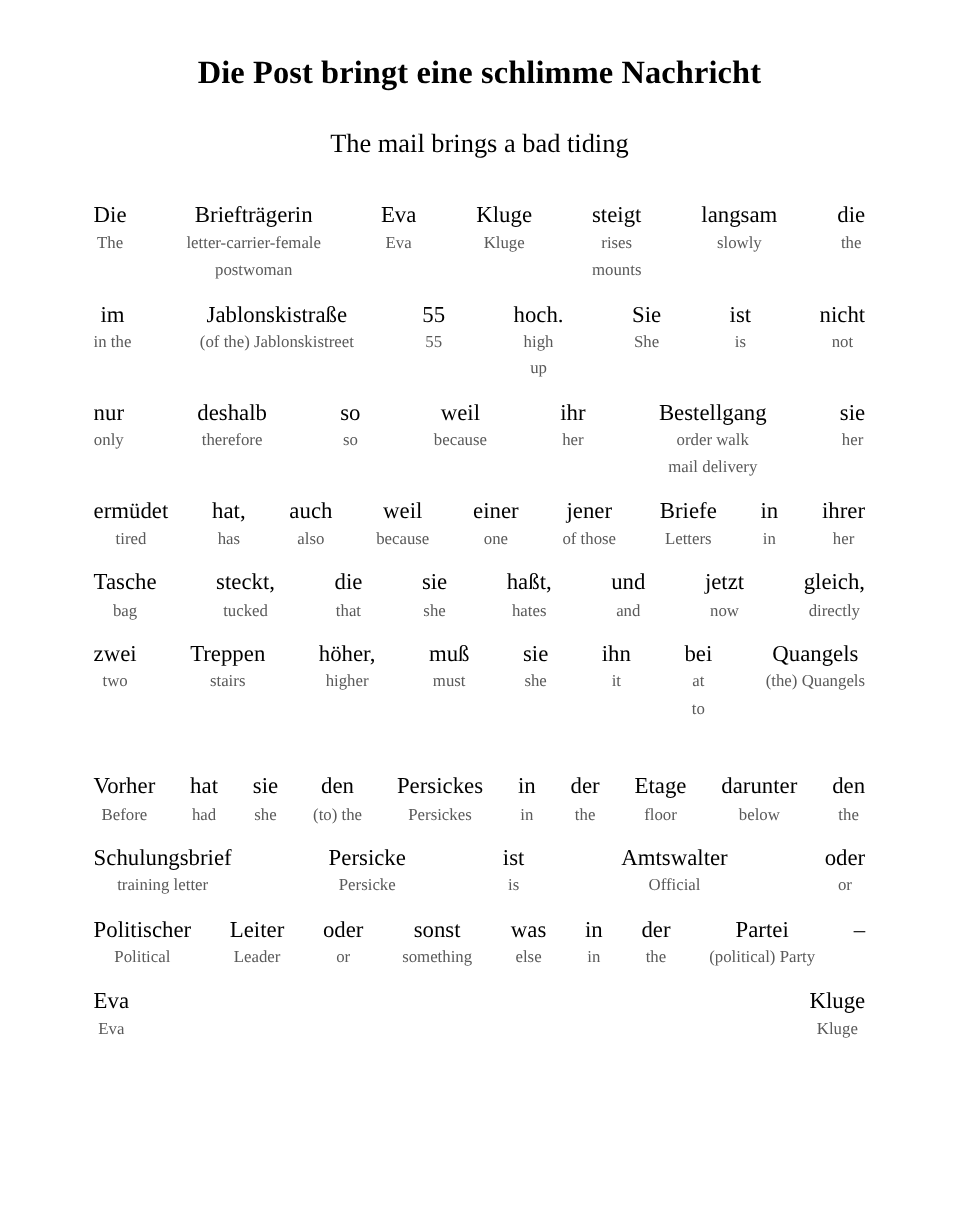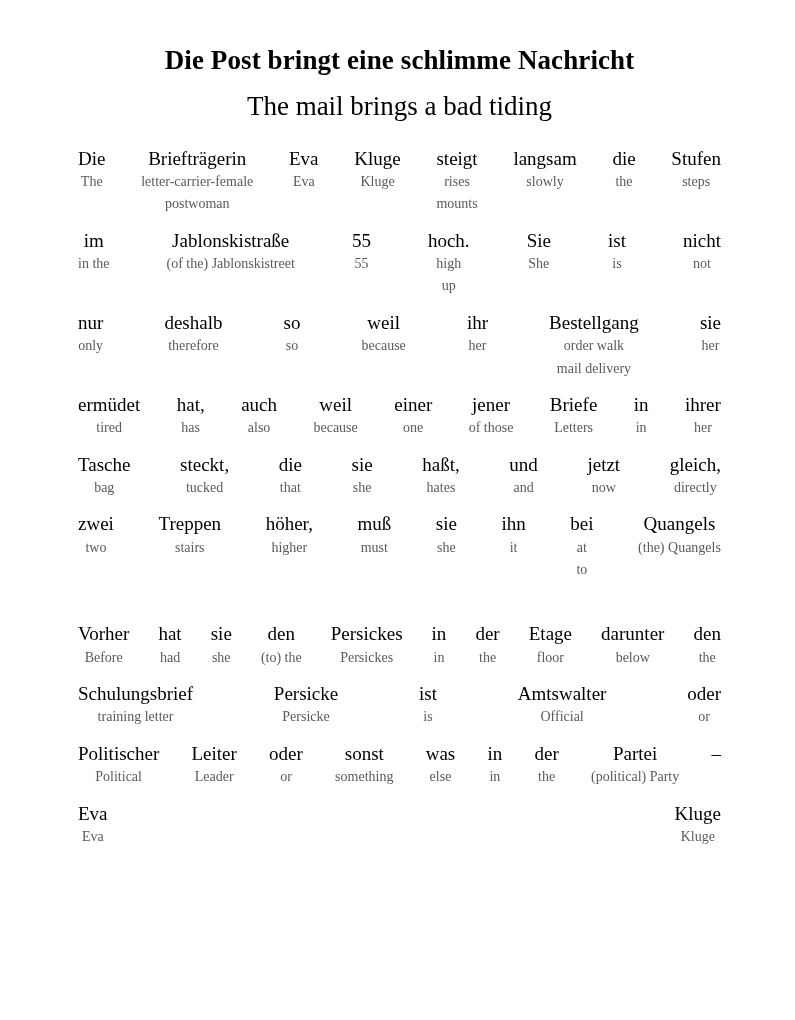--- a/index.html
+++ b/index.html
@@ -25,29 +25,29 @@
     font-size: 27px;
     font-weight: bold;
     text-align: center;
     line-height: 1.22;
     letter-spacing: 0.1px;
     margin: 0 0 0 0;
     padding: 0 10px;
     color: #000;
   }
   .subtitle {
-    font-size: 27px;
+    font-size: 22px;
     font-weight: normal;
     text-align: center;
     line-height: 1.25;
-    margin: 13px 0 0 0;
+    margin: 29px 0 0 0;
     color: #000;
   }
   .gloss-body {
-    margin-top: 23px;
+    margin-top: 35px;
   }
   
   .gloss-line {
     display: flex;
     flex-direction: row;
     justify-content: space-between;
     align-items: flex-start;
     width: 100%;
     margin-bottom: 13px;
   }
@@ -115,25 +115,20 @@
         <div class="word-stack">
           <div class="src">langsam</div>
           <div class="gls">slowly</div>
           <div class="gls empty">&nbsp;</div>
         </div>
         <div class="word-stack">
           <div class="src">die</div>
           <div class="gls">the</div>
           <div class="gls empty">&nbsp;</div>
         </div>
-        <div class="word-stack">
-          <div class="src">Stufen</div>
-          <div class="gls">steps</div>
-          <div class="gls empty">&nbsp;</div>
-        </div>
       </div>
       <div class="gloss-line">
         <div class="word-stack">
           <div class="src">im</div>
           <div class="gls">in the</div>
           <div class="gls empty">&nbsp;</div>
         </div>
         <div class="word-stack">
           <div class="src">Jablonskistraße</div>
           <div class="gls">(of the) Jablonskistreet</div>

